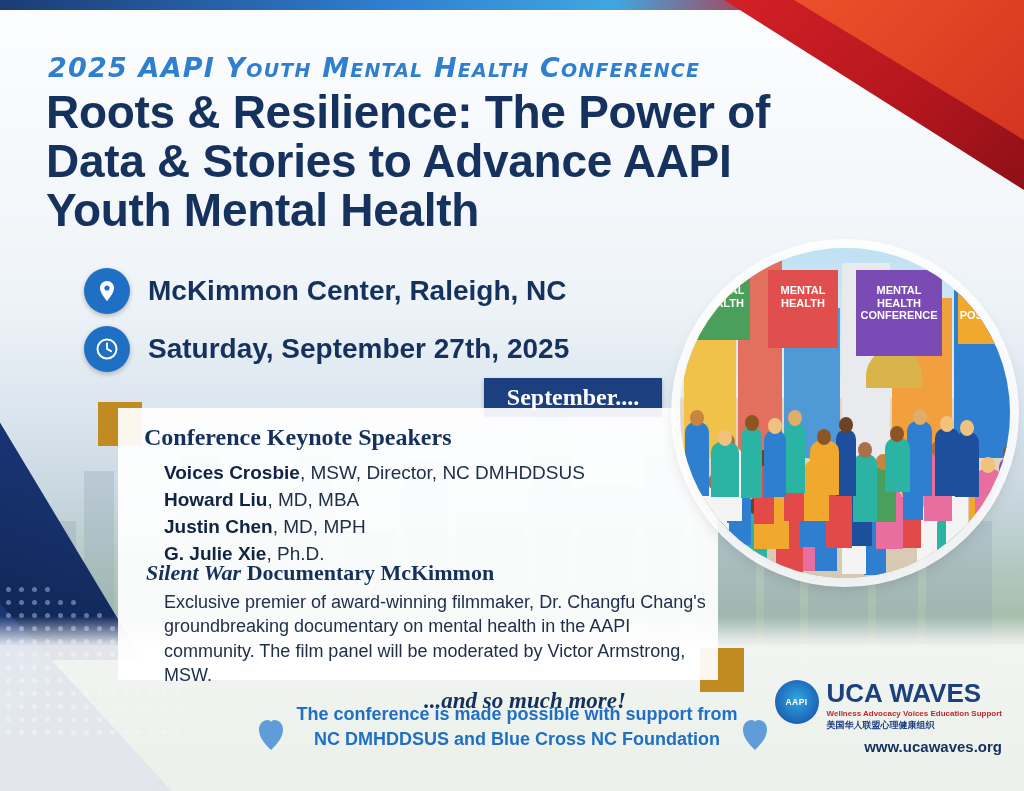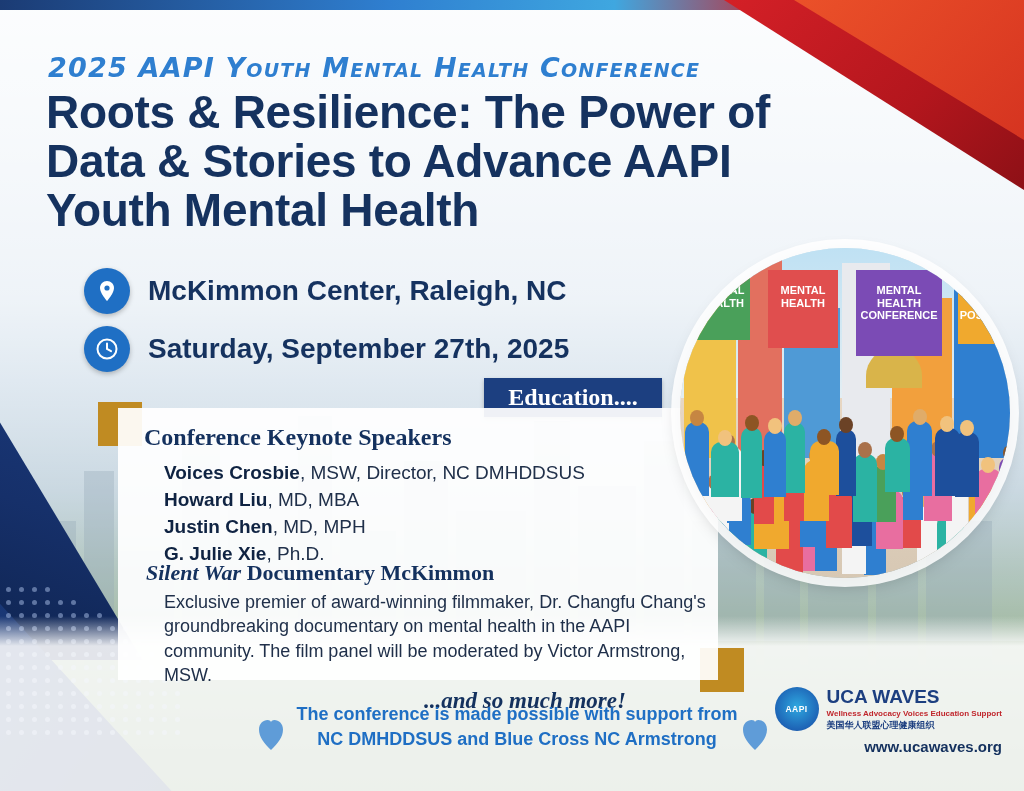--- a/index.html
+++ b/index.html
@@ -198,21 +198,21 @@
   .uca{
     position:absolute;right:22px;bottom:36px;text-align:left;
     display:flex;align-items:flex-start;gap:8px;
   }
   .uca-mark{
     width:44px;height:44px;border-radius:50%;
     background:radial-gradient(circle at 50% 45%, #2fa8e0 0%, #1d63b5 70%, #14317a 100%);
     display:flex;align-items:center;justify-content:center;
     color:#fff;font-size:8.5px;font-weight:bold;letter-spacing:.5px;
   }
-  .uca-name{font-size:19px;font-weight:bold;color:#1c3f80;line-height:1;}
+  .uca-name{font-size:26px;font-weight:bold;color:#1c3f80;line-height:1;}
   .uca-sub{font-size:8px;color:#c0272d;font-weight:bold;margin-top:3px;}
   .uca-cn{font-size:9px;color:#1c3f80;font-weight:bold;margin-top:1px;}
   .uca-url{font-size:15px;color:#14315e;font-weight:bold;margin-top:6px;text-align:right;}
 </style>
 </head>
 <body>
 
 <div class="poster">
 
   <div class="skyline">
@@ -399,21 +399,21 @@
   <div class="inforow" style="left:84px;top:326px;">
     <div class="ico">
       <svg width="24" height="24" viewBox="0 0 24 24" aria-hidden="true">
         <circle cx="12" cy="12" r="9.5" fill="none" stroke="#ffffff" stroke-width="2"></circle>
         <path d="M12 6.4V12l4 2.2" fill="none" stroke="#ffffff" stroke-width="2" stroke-linecap="round"></path>
       </svg>
     </div>
     <div class="infotext">Saturday, September 27th, 2025</div>
   </div>
 
-  <div class="featuring">Education....</div>
+  <div class="featuring">September....</div>
 
   <div class="gold-tl"></div>
   <div class="gold-br"></div>
   <div class="card">
     <h3>Conference Keynote Speakers</h3>
     <div class="speakers" id="speakers">
         <div><b>Voices Crosbie</b><span>, MSW, Director, NC DMHDDSUS</span></div>
         <div><b>Howard Liu</b><span>, MD, MBA</span></div>
         <div><b>Justin Chen</b><span>, MD, MPH</span></div>
         <div><b>G. Julie Xie</b><span>, Ph.D.</span></div>
@@ -541,21 +541,21 @@
         <div class="head" style="left: 64.7581px; bottom: 146.545px; width: 14px; height: 16px; background: rgb(141, 85, 36); position: absolute; z-index: 13;"></div>
         <div class="person" style="left: 95.6389px; bottom: 2.07303px; width: 27.5798px; height: 74.0826px; background: rgb(226, 74, 74); z-index: 10;"></div>
         <div class="head" style="left: 102.429px; bottom: 72.1556px; width: 14px; height: 16px; background: rgb(224, 172, 105); position: absolute; z-index: 10;"></div>
         <div class="person" style="left: 119.841px; bottom: 31.0981px; width: 23.0785px; height: 53.323px; background: rgb(47, 127, 208); z-index: 11;"></div>
         <div class="head" style="left: 124.38px; bottom: 80.4211px; width: 14px; height: 16px; background: rgb(224, 172, 105); position: absolute; z-index: 11;"></div>
       </div>
   </div>
 
   <div class="footer-text">
     <div>The conference is made possible with support from</div>
-    <div>NC DMHDDSUS and Blue Cross NC Armstrong</div>
+    <div>NC DMHDDSUS and Blue Cross NC Foundation</div>
   </div>
   <svg class="ribbon" style="left:258px;bottom:40px;" viewBox="0 0 26 34">
     <path d="M13 33C6 26 1 20 1 12.5 1 6.7 5.2 3 9.6 3c2 0 3.5 1 3.4 2.3C13 4 14.4 3 16.4 3 20.8 3 25 6.7 25 12.5 25 20 20 26 13 33z" fill="#2f7fd0" opacity=".75"></path>
   </svg>
   <svg class="ribbon" style="left:742px;bottom:40px;" viewBox="0 0 26 34">
     <path d="M13 33C6 26 1 20 1 12.5 1 6.7 5.2 3 9.6 3c2 0 3.5 1 3.4 2.3C13 4 14.4 3 16.4 3 20.8 3 25 6.7 25 12.5 25 20 20 26 13 33z" fill="#2f7fd0" opacity=".75"></path>
   </svg>
 
 
   <div class="uca">

